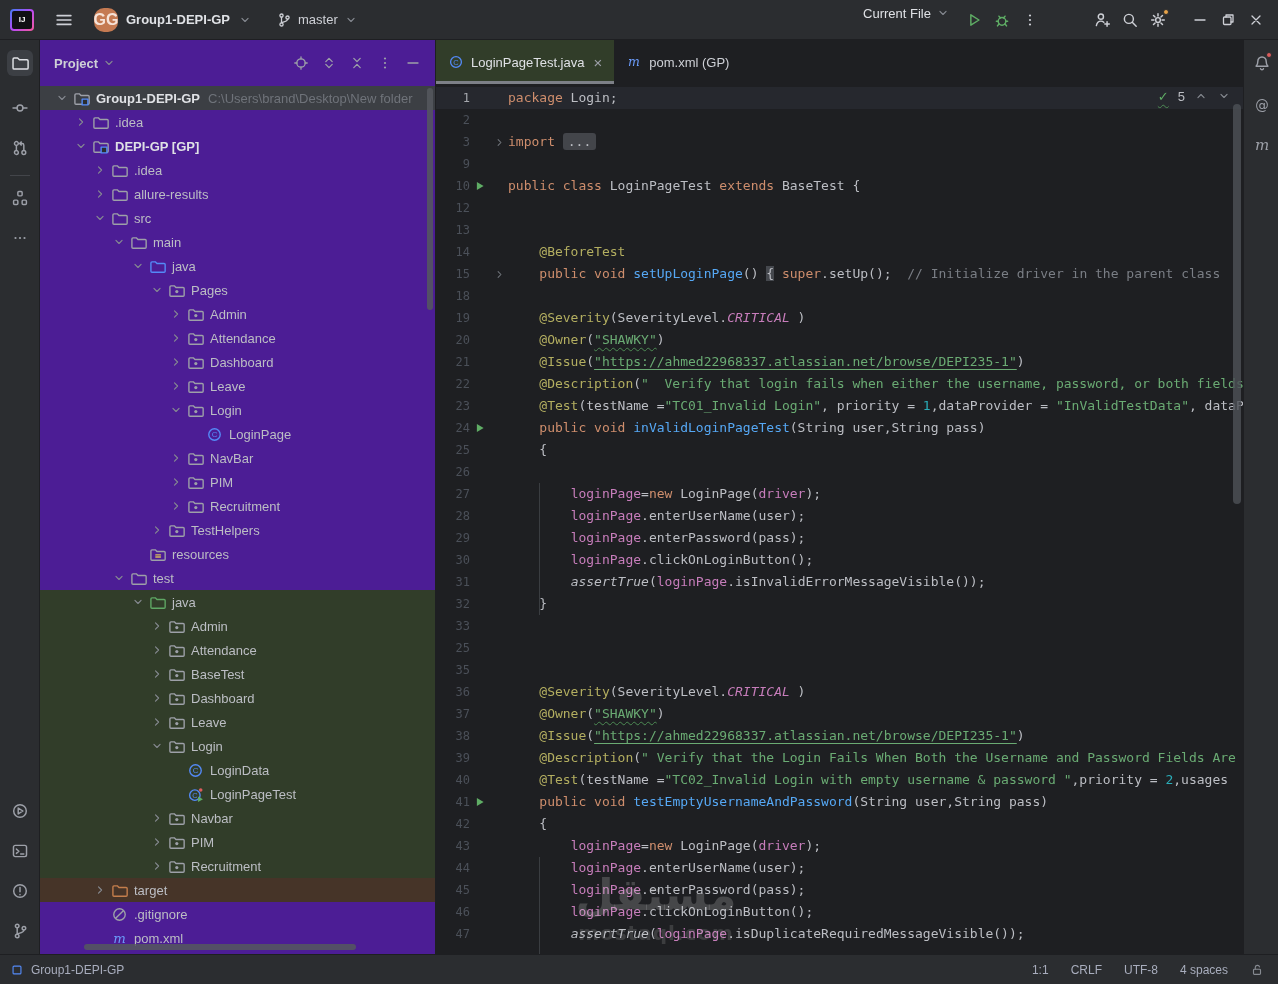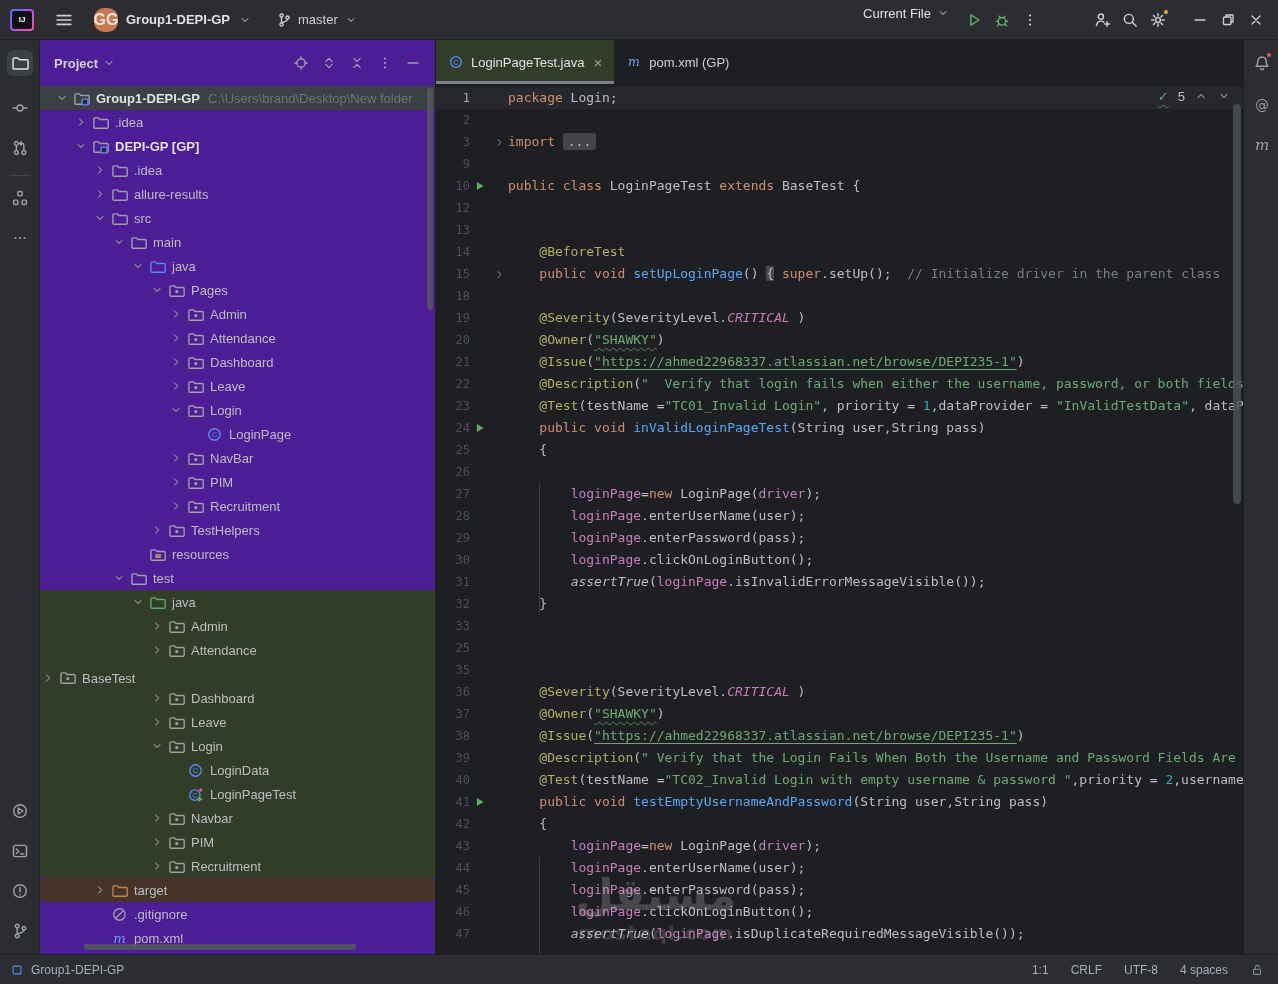--- a/index.html
+++ b/index.html
@@ -44,21 +44,21 @@
   .project-panel{position:absolute;left:40px;top:40px;width:396px;height:914px;background:#4c1d95;border-right:1px solid #1e1f22;overflow:hidden;}
   .pj-head{height:46px;display:flex;align-items:center;padding:0 10px 0 14px;}
   .pj-title-wrap{display:flex;align-items:center;gap:4px;}
   .pj-title{font-weight:600;color:#ced0d6;}
   .pj-actions{margin-left:auto;display:flex;align-items:center;gap:4px;}
   .pj-abtn{width:24px;height:24px;display:flex;align-items:center;justify-content:center;color:#9da0a8;border-radius:4px;}
   .tree{position:relative;}
   .trow{height:24px;display:flex;align-items:center;white-space:nowrap;overflow:hidden;cursor:default;}
   .trow.bg-selected{background:#3c3f44;}
   .trow.bg-test{background:#313d29;}
-  .trow.bg-excluded{background:#463428;border-radius:6px;}
+  .trow.bg-excluded{background:#463428;}
   .tchev{width:16px;height:16px;flex:0 0 16px;margin-right:3px;color:#868a91;display:flex;align-items:center;justify-content:center;}
   .tchev svg{width:14px;height:14px;}
   .ticon{width:17px;height:17px;flex:0 0 17px;margin-right:6px;display:flex;align-items:center;justify-content:center;}
   .ticon svg{width:17px;height:17px;}
   .tlabel{color:#bcbec4;}
   .tlabel.bold{color:#dfe1e5;font-weight:600;}
   .textra{color:#6f737a;margin-left:8px;}
   .ti-folder,.ti-package,.ti-folder-resources,.ti-ignored{color:#9da0a8;}
   .ti-project,.ti-module{color:#9da0a8;}
   .ti-folder-src{color:#548af7;}
@@ -702,21 +702,21 @@
             </svg>
           </span>
           <span class="ticon ti-package">
             <svg viewBox="0 0 16 16" fill="none" stroke="currentColor" stroke-width="1.3" stroke-linecap="round" stroke-linejoin="round">
               <path d="M1.8 4.6c0-.55.45-1 1-1h3.1l1.6 1.6h6.7c.55 0 1 .45 1 1v6.2c0 .55-.45 1-1 1H2.8c-.55 0-1-.45-1-1z"></path>
               <circle cx="8.3" cy="9" r="1.5" fill="currentColor" stroke="none"></circle>
             </svg>
           </span>
           <span class="tlabel">Attendance</span>
         </div>
-        <div class="trow bg-test" style=" align-items: flex-end;">
+        <div class="trow bg-test" style="padding-left: 109px;">
           <span class="tchev">
             <svg viewBox="0 0 16 16" fill="none" stroke="currentColor" stroke-width="1.3" stroke-linecap="round" stroke-linejoin="round">
               <path d="M6.3 4.5L9.8 8l-3.5 3.5"></path>
             </svg>
           </span>
           <span class="ticon ti-package">
             <svg viewBox="0 0 16 16" fill="none" stroke="currentColor" stroke-width="1.3" stroke-linecap="round" stroke-linejoin="round">
               <path d="M1.8 4.6c0-.55.45-1 1-1h3.1l1.6 1.6h6.7c.55 0 1 .45 1 1v6.2c0 .55-.45 1-1 1H2.8c-.55 0-1-.45-1-1z"></path>
               <circle cx="8.3" cy="9" r="1.5" fill="currentColor" stroke="none"></circle>
             </svg>
@@ -1088,21 +1088,21 @@
           <div class="cline">
             <span class="lnum">39</span>
             <span class="gico"></span>
             <span class="gfold"></span>
             <pre class="ctext"><span class="sg-d">    </span><span class="sg-a">@Description</span><span class="sg-d">(</span><span class="sg-s">" Verify that the Login Fails When Both the Username and Password Fields Are</span></pre>
           </div>
           <div class="cline">
             <span class="lnum">40</span>
             <span class="gico"></span>
             <span class="gfold"></span>
-            <pre class="ctext"><span class="sg-d">    </span><span class="sg-a">@Test</span><span class="sg-d">(testName =</span><span class="sg-s">"TC02_Invalid Login with empty username &amp; password "</span><span class="sg-d">,priority = </span><span class="sg-nm">2</span><span class="sg-d">,username</span></pre>
+            <pre class="ctext"><span class="sg-d">    </span><span class="sg-a">@Test</span><span class="sg-d">(testName =</span><span class="sg-s">"TC02_Invalid Login with empty username &amp; password "</span><span class="sg-d">,priority = </span><span class="sg-nm">2</span><span class="sg-d">,usages</span></pre>
           </div>
           <div class="cline">
             <span class="lnum">41</span>
             <span class="gico">
               <svg viewBox="0 0 16 16" fill="none" stroke="currentColor" stroke-width="1.3" stroke-linecap="round" stroke-linejoin="round">
                 <path d="M3.8 2.8l9 5.2-9 5.2z" fill="#5fad65" stroke="none"></path>
               </svg>
             </span>
             <span class="gfold"></span>
             <pre class="ctext"><span class="sg-d">    </span><span class="sg-k">public</span><span class="sg-d"> </span><span class="sg-k">void</span><span class="sg-d"> </span><span class="sg-m">testEmptyUsernameAndPassword</span><span class="sg-d">(String user,String pass)</span></pre>

